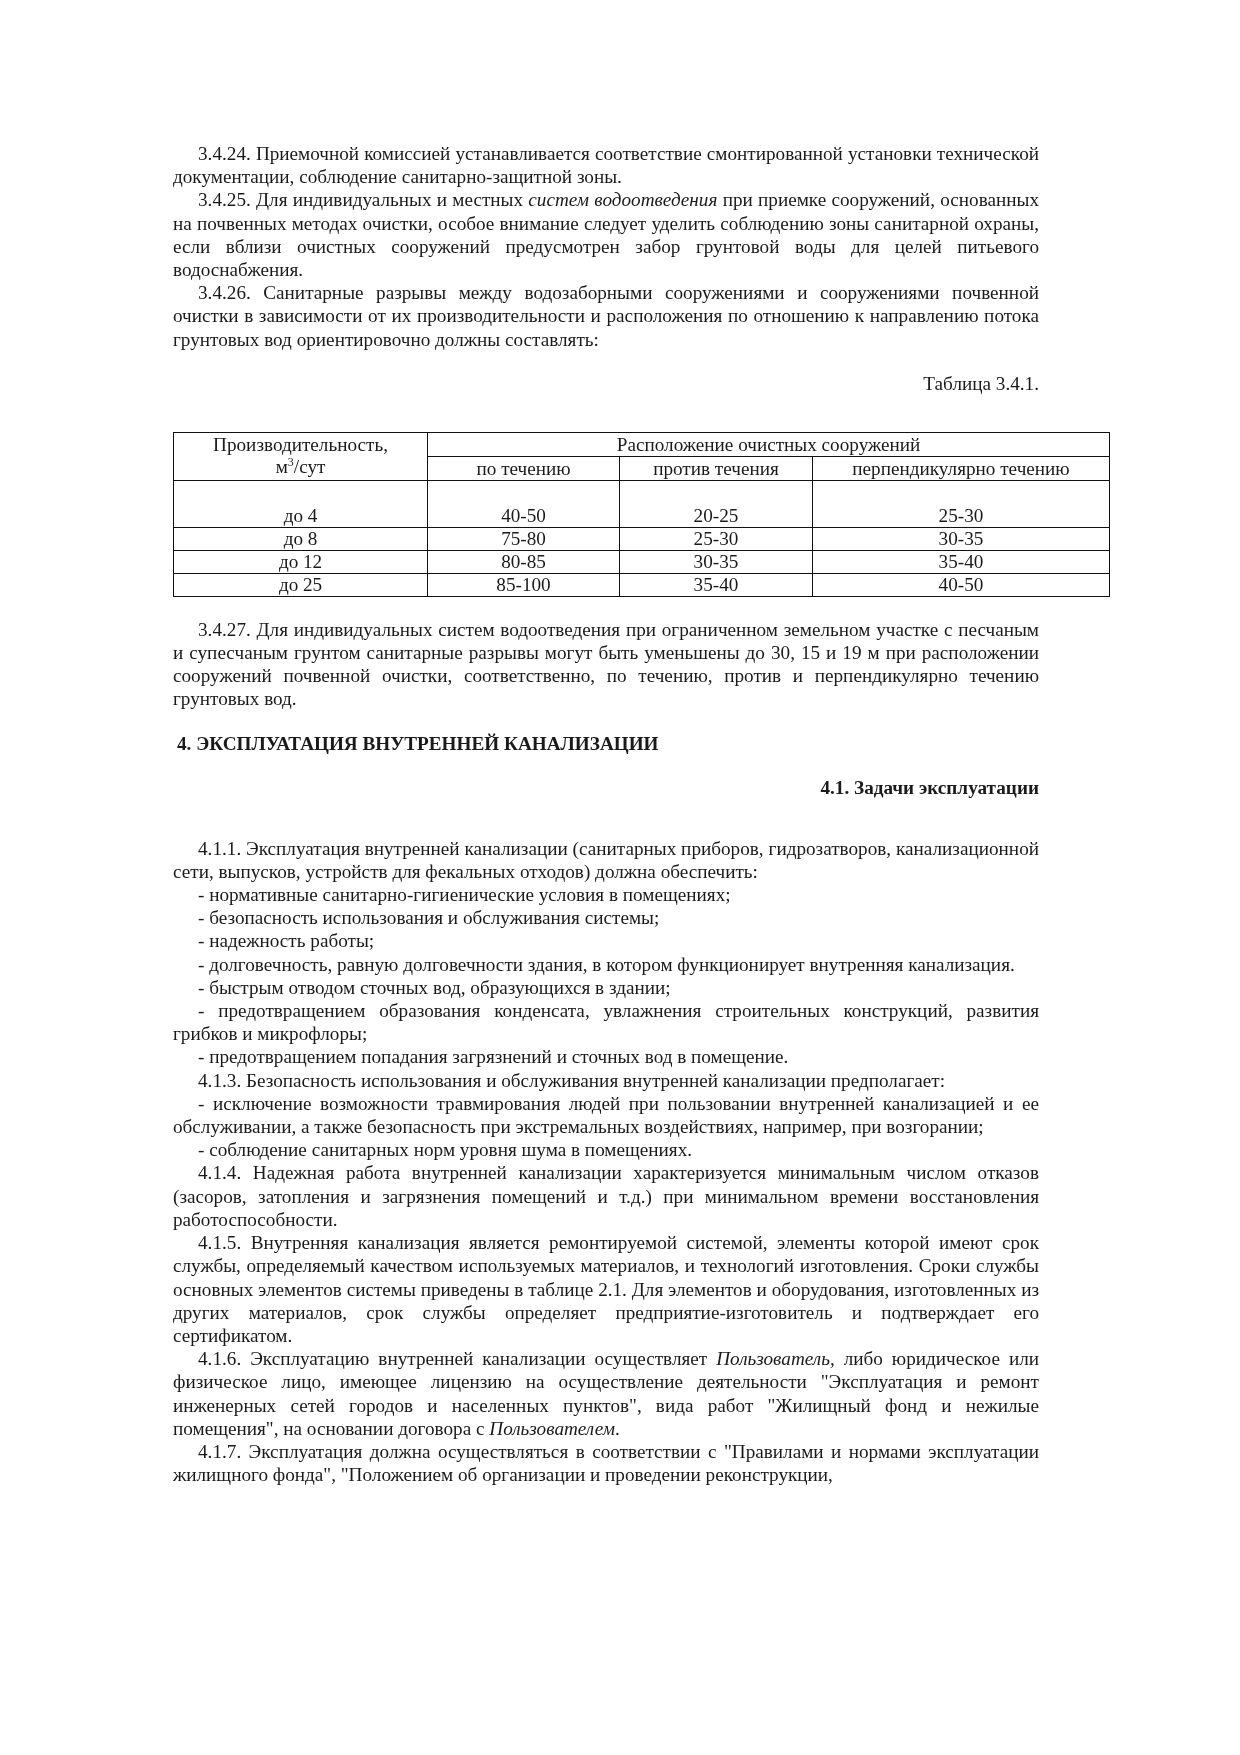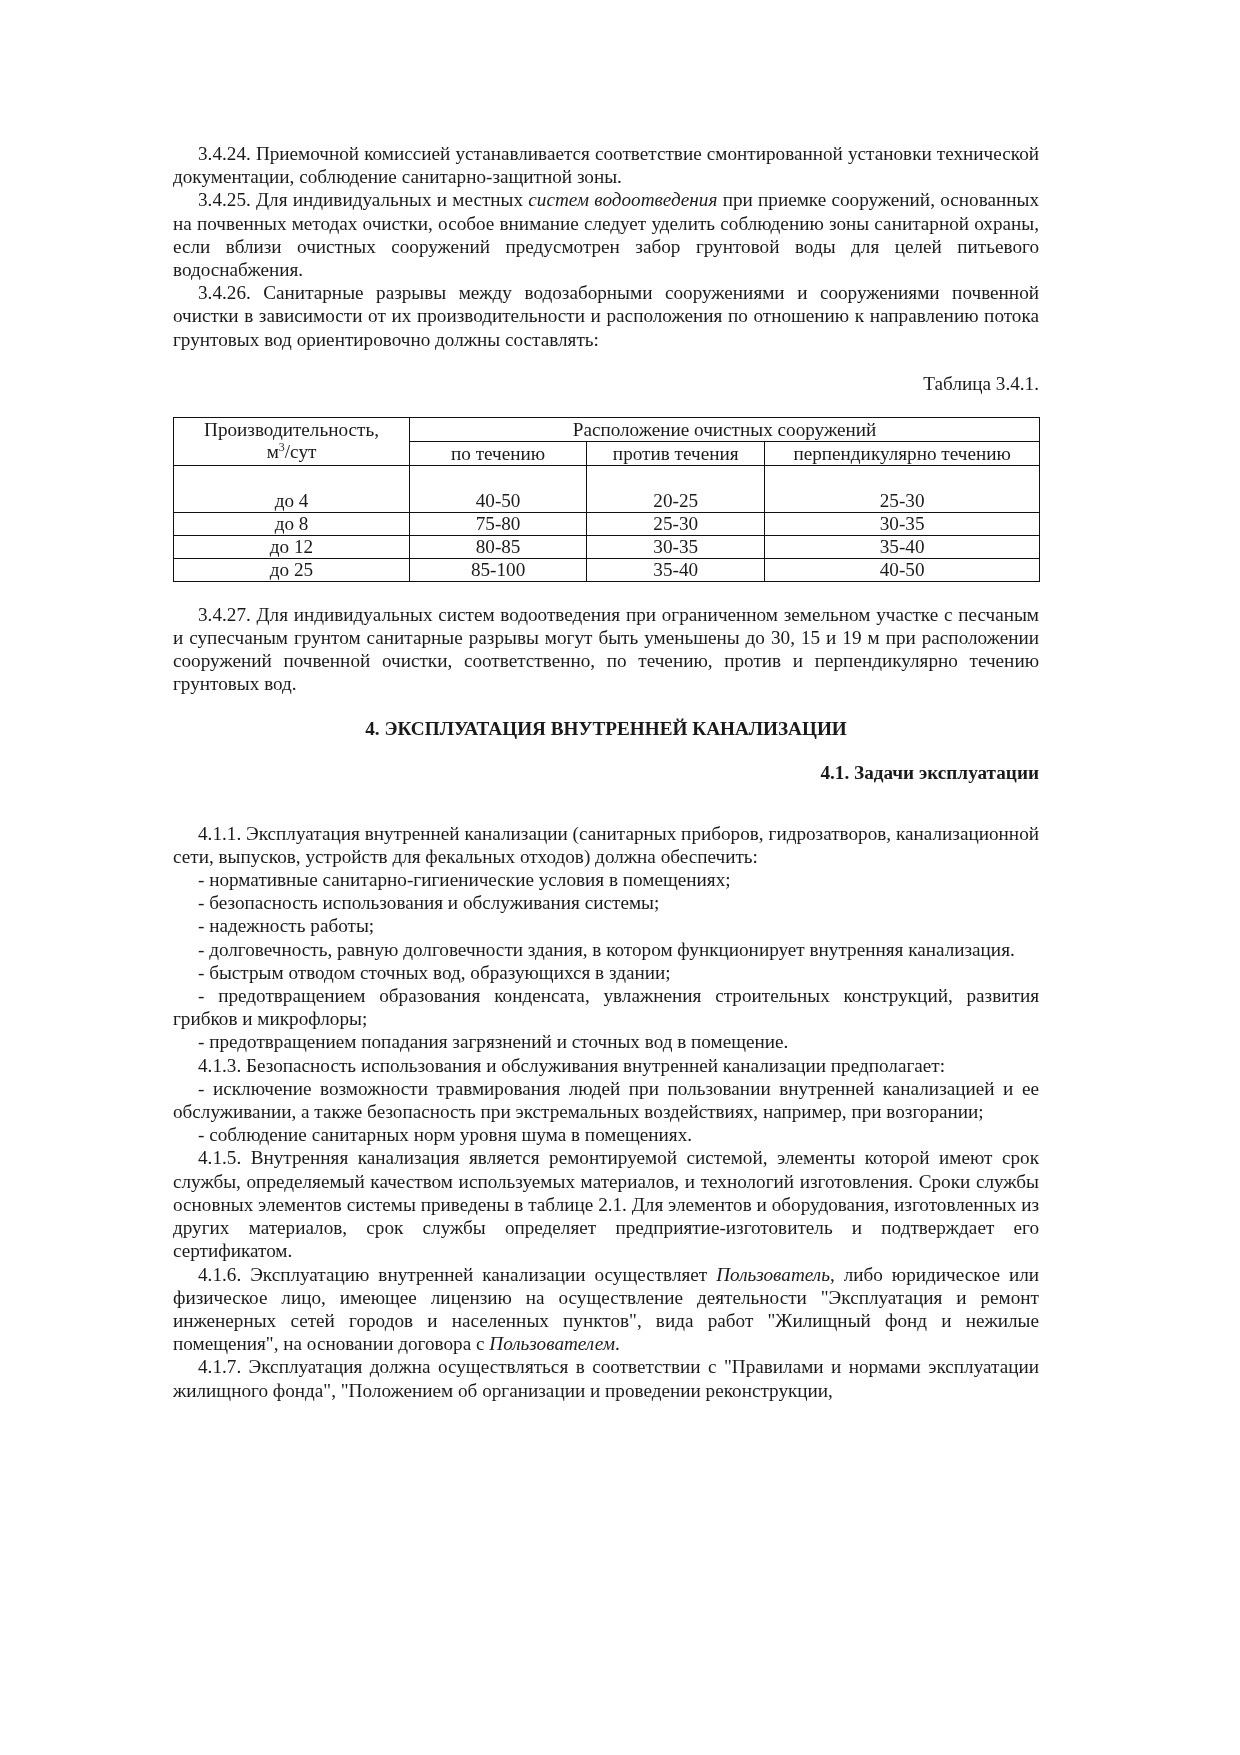--- a/index.html
+++ b/index.html
@@ -2,32 +2,32 @@
 <html><head>
 <meta charset="utf-8">
 <style>
   html, body { margin:0; padding:0; background:#ffffff; }
   body { width:1240px; height:1755px; position:relative; overflow:hidden;
          font-family:"Liberation Serif", serif; color:#1a1a1a; }
   .page { position:absolute; left:173px; top:142px; width:866px; }
   .p { font-size:19.2px; line-height:23.2px; text-align:justify; text-indent:25px; margin:0; }
   .bullet { font-size:19.2px; line-height:23.2px; text-align:justify; text-indent:25px; margin:0; }
   .caption { font-size:19.2px; line-height:23.2px; text-align:right; margin:21px 0 0 0; height:24px; }
-  table.t { border-collapse:collapse; width:867px; margin-top:21px; font-size:19.2px; line-height:22px; }
+  table.t { border-collapse:collapse; width:937px; margin-top:36px; font-size:19.2px; line-height:22px; }
   table.t td { border:1.5px solid #111; text-align:center; padding:0 2px; vertical-align:bottom; }
   table.t tr.hdr1 td { height:23px; }
   table.t tr.hdr2 td { height:23px; }
   table.t tr.r1 td { height:46px; }
   table.t tr.rn td { height:22px;text-align:center; }
   table.t td.c0 { width:232px; vertical-align:top; }
   table.t td.c1 { width:174px; }
   table.t td.c2 { width:175px; }
   table.t td.c3 { width:272px; }
   sup { font-size:12px; line-height:0; vertical-align:7px; }
-  .h1 { font-family:"Liberation Serif", serif; font-weight:bold; font-size:19.2px; text-align:center; margin:4px; }
+  .h1 { font-family:"Liberation Serif", serif; font-weight:bold; font-size:19.2px; margin:4px; }
   .h2 { font-family:"Liberation Serif", serif; font-weight:bold; font-size:19.2px; text-align:right; margin:0; }
   i { font-style:italic; }
 </style>
 </head>
 <body>
 
 <div class="page">
 
   <p class="p">3.4.24. Приемочной комиссией устанавливается соответствие смонтированной установки технической документации, соблюдение санитарно-защитной зоны.</p>
 
@@ -91,19 +91,20 @@
   <p class="bullet">- долговечность, равную долговечности здания, в котором функционирует внутренняя канализация.</p>
 
   <p class="bullet">- быстрым отводом сточных вод, образующихся в здании;</p>
   <p class="bullet">- предотвращением образования конденсата, увлажнения строительных конструкций, развития грибков и микрофлоры;</p>
   <p class="bullet">- предотвращением попадания загрязнений и сточных вод в помещение.</p>
 
   <p class="p">4.1.3. Безопасность использования и обслуживания внутренней канализации предполагает:</p>
   <p class="bullet">- исключение возможности травмирования людей при пользовании внутренней канализацией и ее обслуживании, а также безопасность при экстремальных воздействиях, например, при возгорании;</p>
   <p class="bullet">- соблюдение санитарных норм уровня шума в помещениях.</p>
 
+  <p class="p">4.1.4. Надежная работа внутренней канализации характеризуется минимальным числом отказов (засоров, затопления и загрязнения помещений и т.д.) при минимальном времени восстановления работоспособности.</p>
   <p class="p">4.1.5. Внутренняя канализация является ремонтируемой системой, элементы которой имеют срок службы, определяемый качеством используемых материалов, и технологий изготовления. Сроки службы основных элементов системы приведены в таблице 2.1. Для элементов и оборудования, изготовленных из других материалов, срок службы определяет предприятие-изготовитель и подтверждает его сертификатом.</p>
 
   <p class="p"><span>4.1.6. Эксплуатацию внутренней канализации осуществляет </span><i>Пользователь</i><span>, либо юридическое или физическое лицо, имеющее лицензию на осуществление деятельности "Эксплуатация и ремонт инженерных сетей городов и населенных пунктов", вида работ "Жилищный фонд и нежилые помещения", на основании договора с </span><i>Пользователем</i><span>.</span></p>
 
   <p class="p">4.1.7. Эксплуатация должна осуществляться в соответствии с "Правилами и нормами эксплуатации жилищного фонда", "Положением об организации и проведении реконструкции,</p>
 
 </div>
 
 </body></html>

